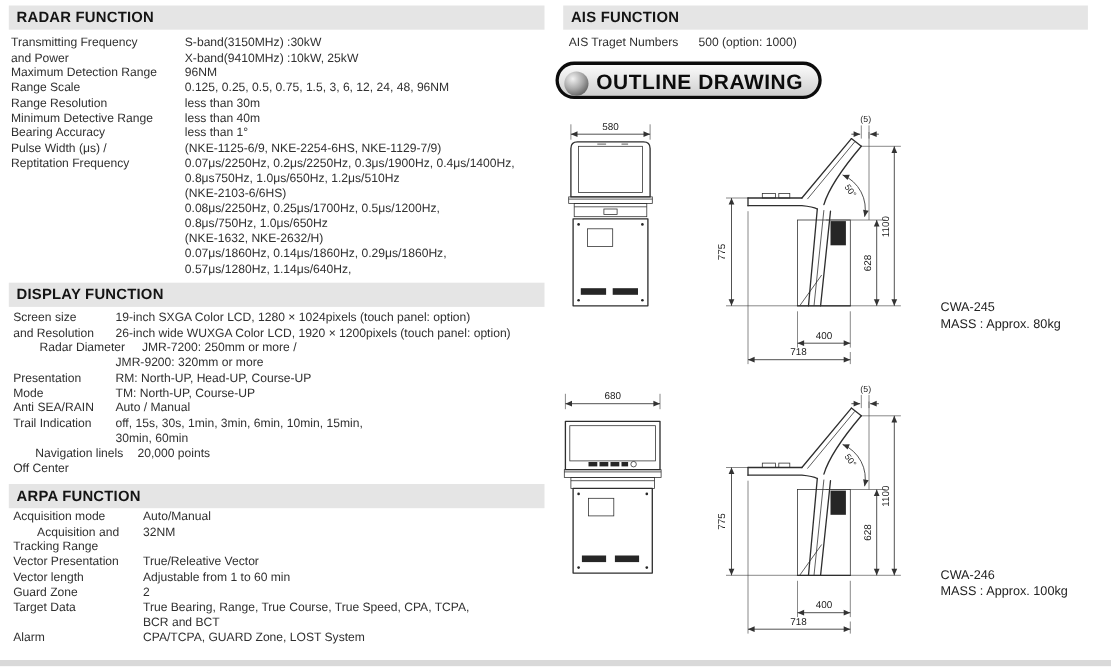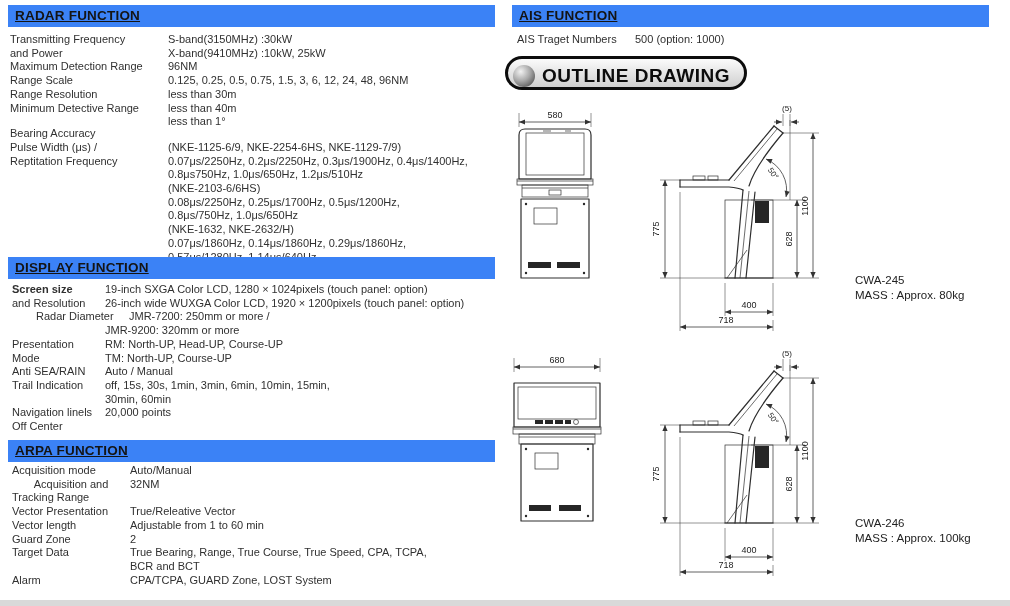--- a/index.html
+++ b/index.html
@@ -1,20 +1,20 @@
 <!DOCTYPE html>
 <html><head>
 <meta charset="utf-8">
 <style>
   html,body{margin:0;padding:0;background:#ffffff;}
   .page{position:relative;width:1010px;height:606px;background:#fff;overflow:hidden;
         font-family:"Liberation Sans","DejaVu Sans",sans-serif;color:#303030;}
-  .sec-header{position:absolute;height:22px;background:#3b82f6;line-height:22px;
+  .sec-header{position:absolute;height:22px;background:#e5e5e5;line-height:22px;
               padding-left:7px;box-sizing:border-box;font-size:13.5px;font-weight:bold;
-              color:#141414;letter-spacing:.2px;text-decoration:underline;}
+              color:#141414;letter-spacing:.2px;}
   .spec{position:absolute;font-size:11px;line-height:13.7px;}
   .spec-row{display:flex;align-items:flex-start;}
   .spec-label{flex:0 0 auto;white-space:pre;}
   .spec-value{flex:1 1 auto;white-space:pre;}
   .pill{position:absolute;left:505px;top:56px;height:34px;box-sizing:border-box;
         border:3px solid #0c0c0c;border-radius:18px;background:linear-gradient(#fbfbfb,#cfcfcf);
         display:inline-flex;align-items:center;gap:7px;padding:6px 14px 0 5px;}
   .pill .ball{width:22px;height:22px;border-radius:50%;
         background:radial-gradient(circle at 35% 30%,#f2f2f2,#a8a8a8 45%,#6a6a6a 75%,#4a4a4a);}
   .pill .pill-text{font-size:19px;font-weight:bold;color:#0c0c0c;letter-spacing:.5px;white-space:nowrap;}
@@ -58,21 +58,21 @@
       </div>
       <div class="spec-row">
         <span class="spec-label" style="width: 158px;">Range Resolution</span>
         <span class="spec-value">less than 30m</span>
       </div>
       <div class="spec-row">
         <span class="spec-label" style="width: 158px;">Minimum Detective Range</span>
         <span class="spec-value">less than 40m</span>
       </div>
       <div class="spec-row">
-        <span class="spec-label" style="width: 158px; margin-top: 12px;">Bearing Accuracy</span>
+        <span class="spec-label" style="width: 158px;">Bearing Accuracy</span>
         <span class="spec-value">less than 1°</span>
       </div>
       <div class="spec-row">
         <span class="spec-label" style="width: 158px;">Pulse Width (μs) /</span>
         <span class="spec-value">(NKE-1125-6/9, NKE-2254-6HS, NKE-1129-7/9)</span>
       </div>
       <div class="spec-row">
         <span class="spec-label" style="width: 158px;">Reptitation Frequency</span>
         <span class="spec-value">0.07μs/2250Hz, 0.2μs/2250Hz, 0.3μs/1900Hz, 0.4μs/1400Hz,</span>
       </div>
@@ -104,21 +104,21 @@
         <span class="spec-label" style="width: 158px;"></span>
         <span class="spec-value">0.57μs/1280Hz, 1.14μs/640Hz,</span>
       </div>
     </div>
 
   <div class="sec-header" style="left:8px;top:257px;width:487px;">
     <span>DISPLAY FUNCTION</span>
   </div>
   <div class="spec" style="left:12px;top:283px;width:483px;">
       <div class="spec-row">
-        <span class="spec-label" style="width: 93px; font-weight: bold;">Screen size</span>
+        <span class="spec-label" style="width: 93px;">Screen size</span>
         <span class="spec-value">19-inch SXGA Color LCD, 1280 × 1024pixels (touch panel: option)</span>
       </div>
       <div class="spec-row">
         <span class="spec-label" style="width: 93px;">and Resolution</span>
         <span class="spec-value">26-inch wide WUXGA Color LCD, 1920 × 1200pixels (touch panel: option)</span>
       </div>
       <div class="spec-row">
         <span class="spec-label" style="width: 93px; padding-left: 24px;">Radar Diameter</span>
         <span class="spec-value">JMR-7200: 250mm or more /</span>
       </div>
@@ -140,21 +140,21 @@
       </div>
       <div class="spec-row">
         <span class="spec-label" style="width: 93px;">Trail Indication</span>
         <span class="spec-value">off, 15s, 30s, 1min, 3min, 6min, 10min, 15min,</span>
       </div>
       <div class="spec-row">
         <span class="spec-label" style="width: 93px;"></span>
         <span class="spec-value">30min, 60min</span>
       </div>
       <div class="spec-row">
-        <span class="spec-label" style="width: 93px;">Navigation linels</span>
+        <span class="spec-label" style="width: 93px; margin-left: 20px;">Navigation linels</span>
         <span class="spec-value">20,000 points</span>
       </div>
       <div class="spec-row">
         <span class="spec-label" style="width: 93px;">Off Center</span>
       </div>
     </div>
 
   <div class="sec-header" style="left:8px;top:440px;width:487px;">
     <span>ARPA FUNCTION</span>
   </div>

